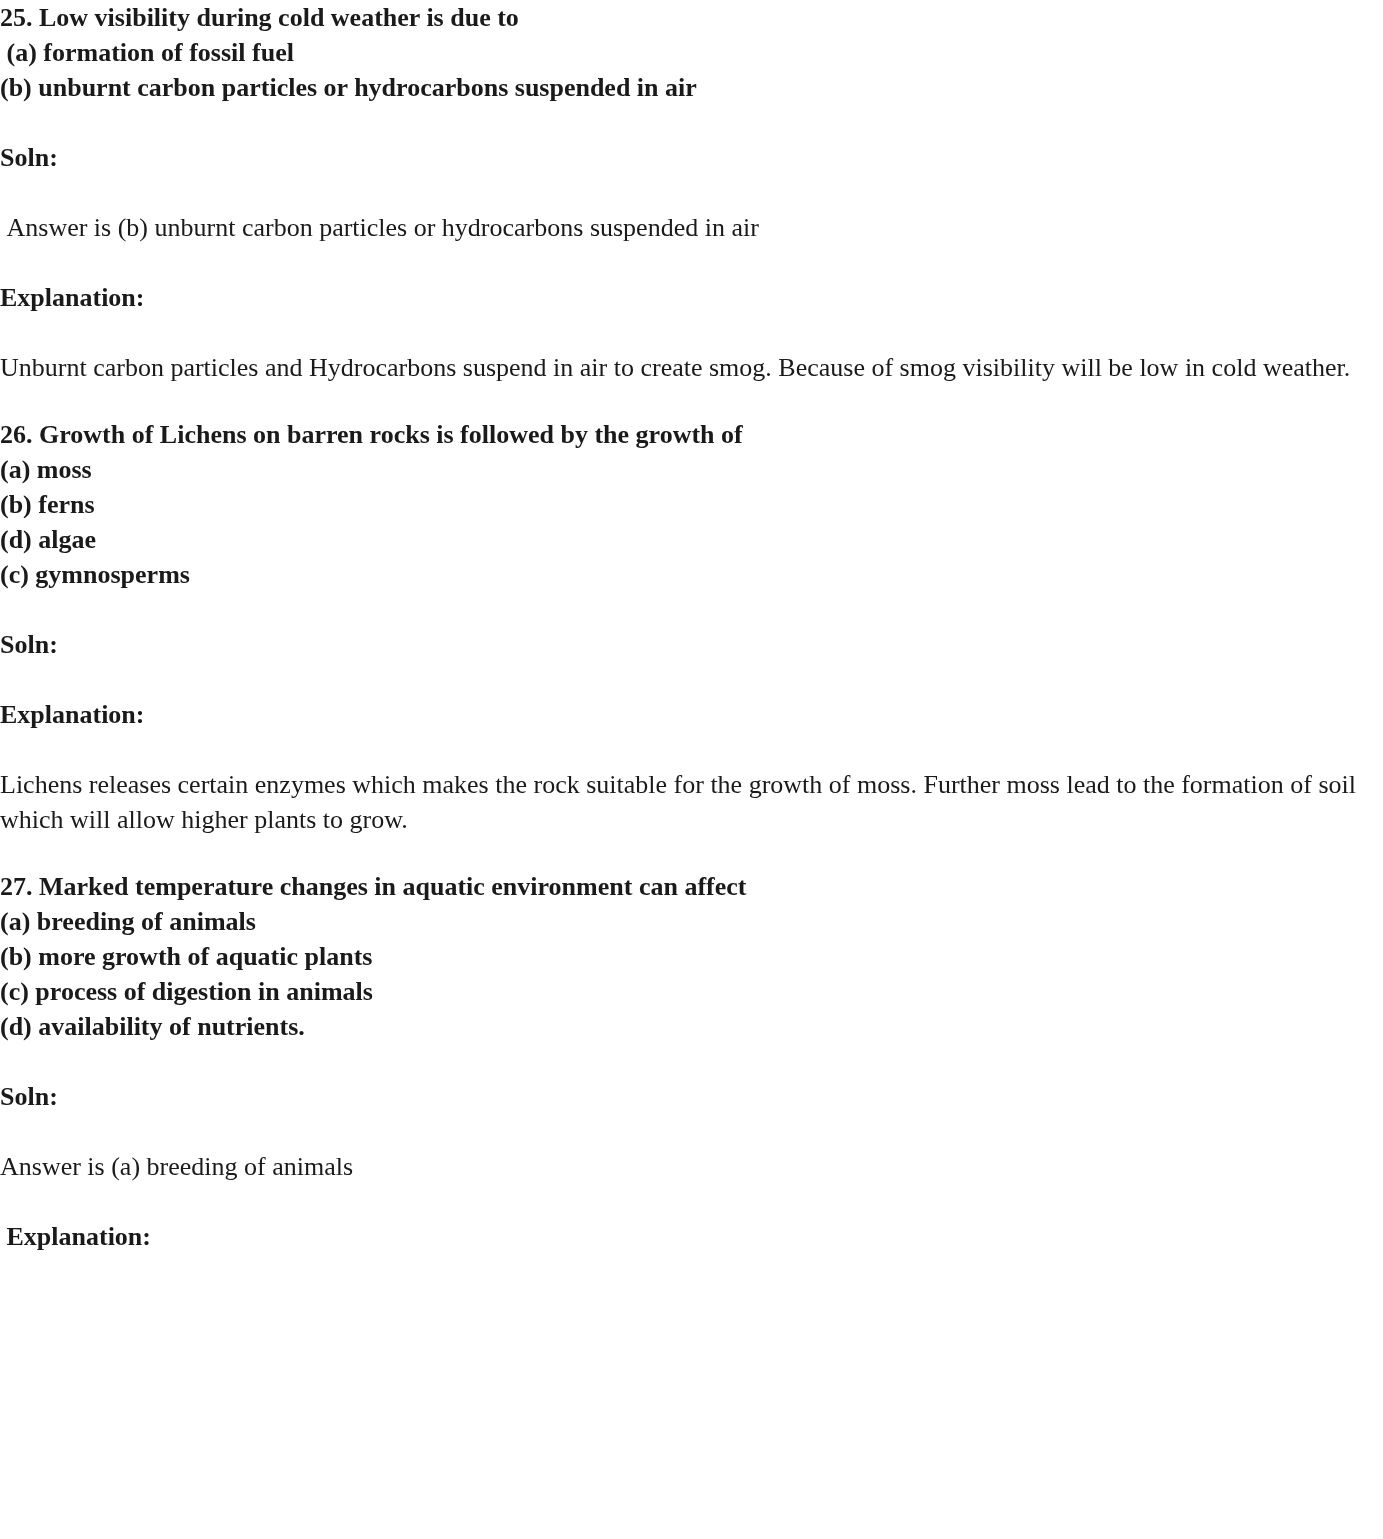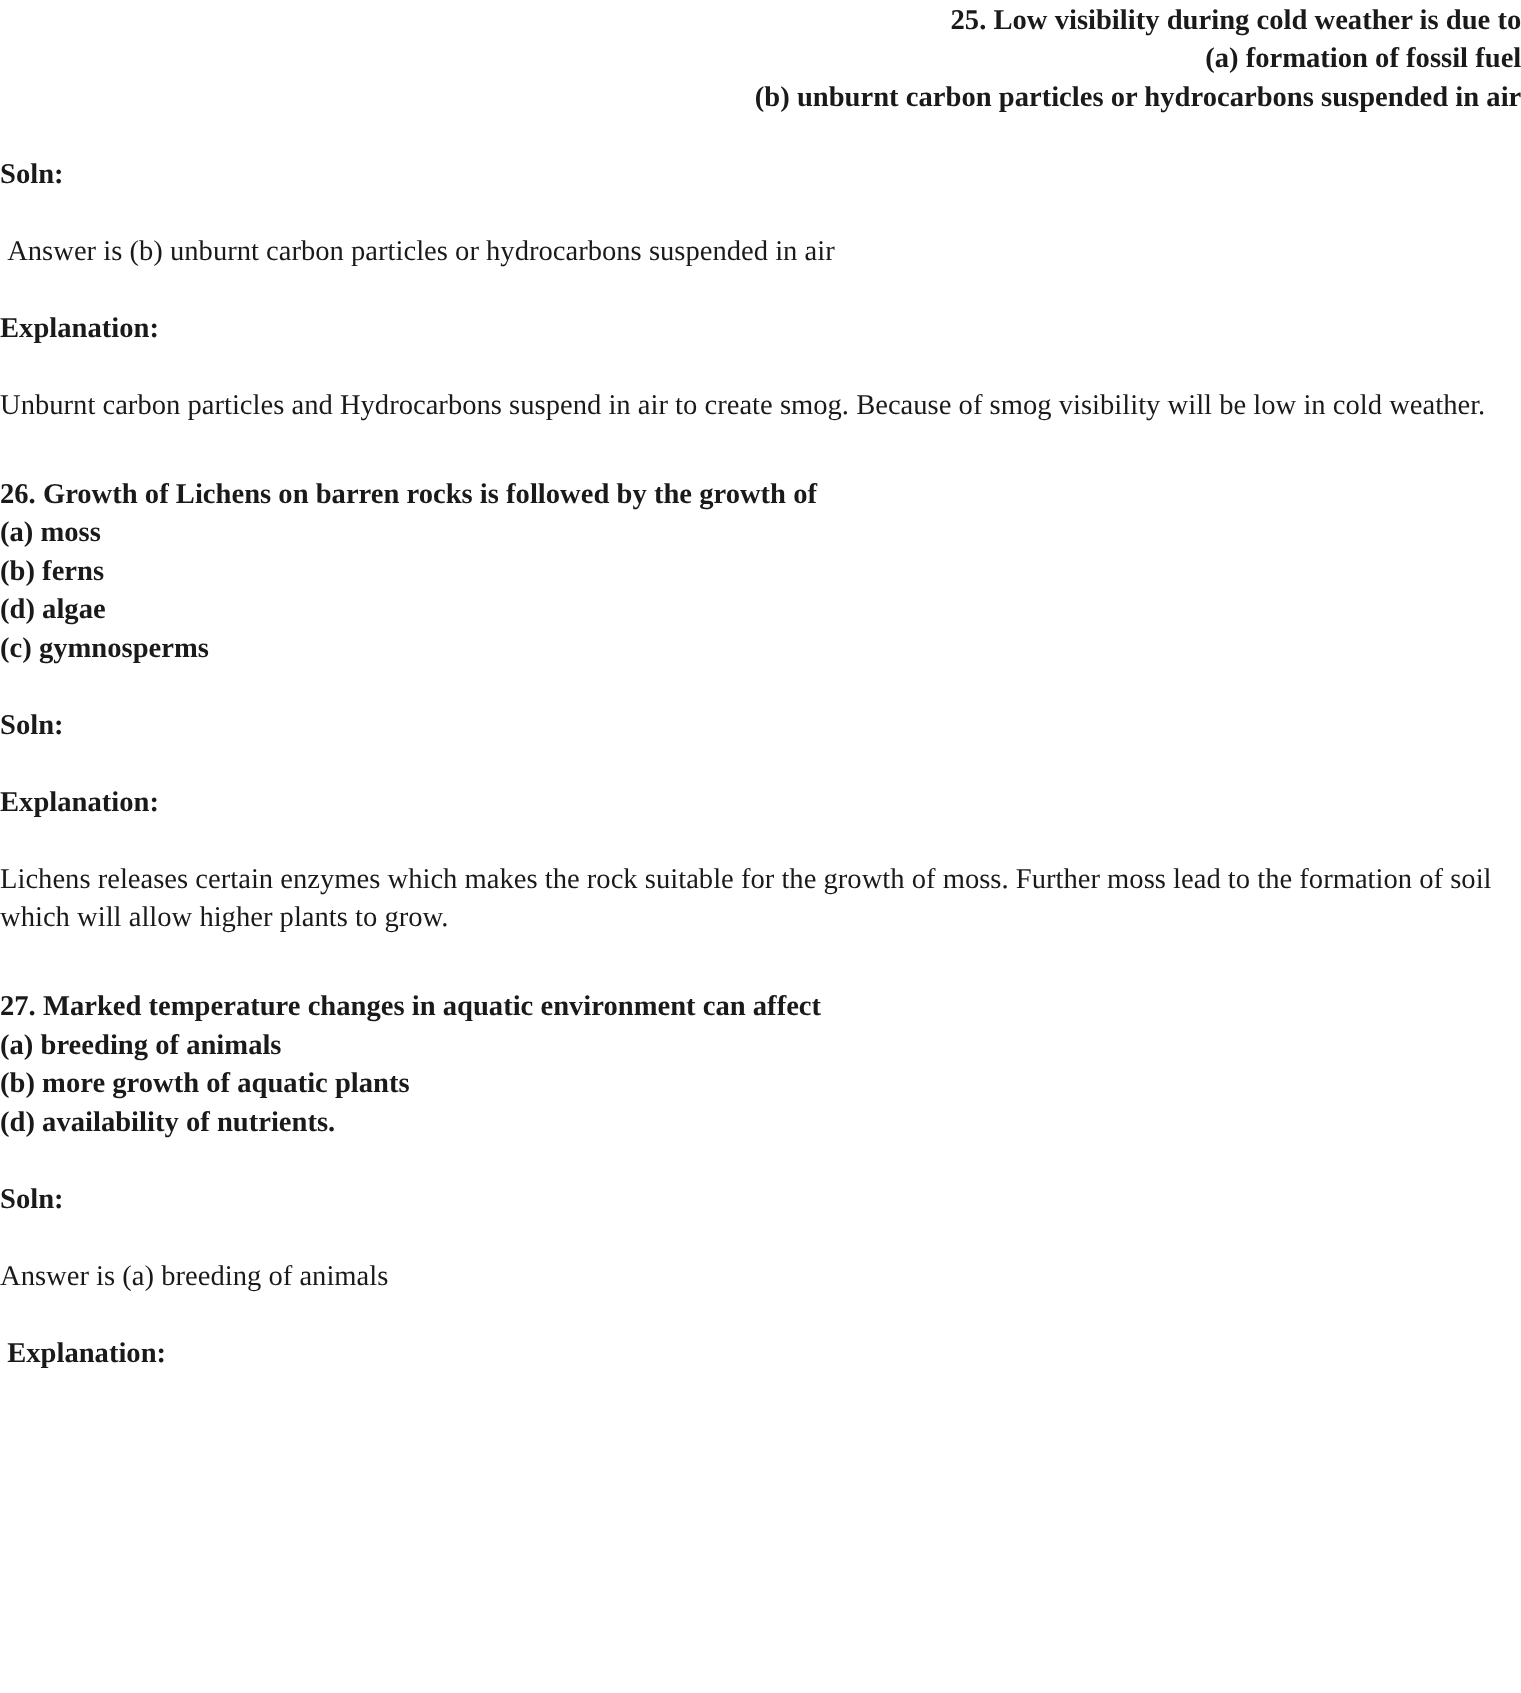--- a/index.html
+++ b/index.html
@@ -21,25 +21,24 @@
     white-space: pre-wrap;
   }
   .bold {
     font-weight: bold;
   }
   .para {
     margin-top: 35px;
     white-space: pre-wrap;
   }
   .qblock {
-    margin-top: 46px;
+    margin-top: 32px;
   }
   .qblock.first {
     margin-top: 0;
-    text-align: right;
   }
 </style>
 </head>
 <body>
 
 <div class="page">
 
   <div class="qblock first">
     <div class="line bold">25. Low visibility during cold weather is due to</div>
     <div class="line bold"> (a) formation of fossil fuel</div>
@@ -58,19 +57,20 @@
     <div class="line bold">(c) gymnosperms</div>
   </div>
   <div class="para bold">Soln:</div>
   <div class="para bold">Explanation:</div>
   <div class="para">Lichens releases certain enzymes which makes the rock suitable for the growth of moss. Further moss lead to the formation of soil which will allow higher plants to grow.</div>
 
   <div class="qblock">
     <div class="line bold">27. Marked temperature changes in aquatic environment can affect</div>
     <div class="line bold">(a) breeding of animals</div>
     <div class="line bold">(b) more growth of aquatic plants</div>
+    <div class="line bold">(c) process of digestion in animals</div>
     <div class="line bold">(d) availability of nutrients.</div>
   </div>
   <div class="para bold">Soln:</div>
   <div class="para">Answer is (a) breeding of animals</div>
   <div class="para bold"> Explanation:</div>
 
 </div>
 
 </body></html>

